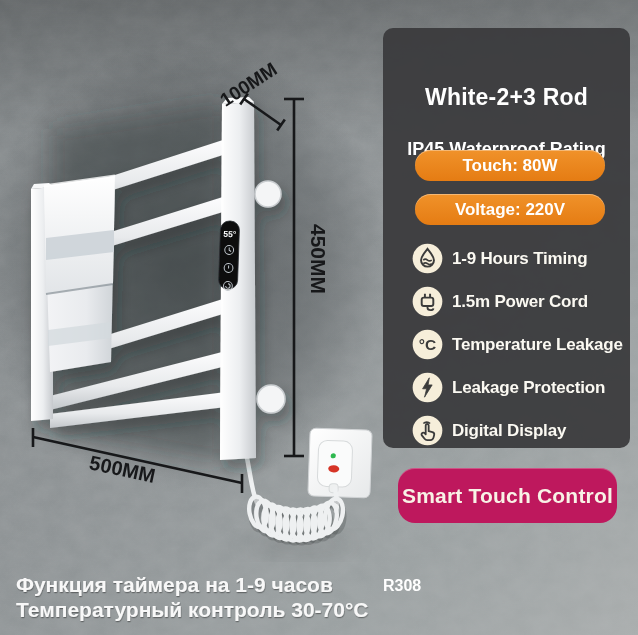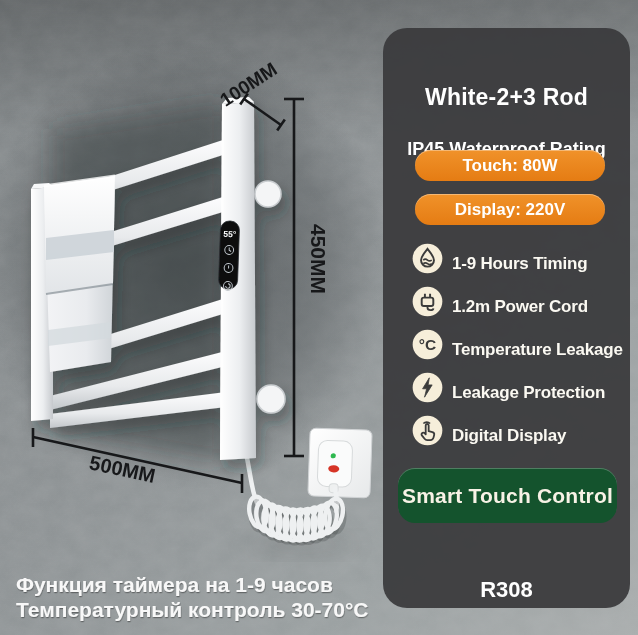--- a/index.html
+++ b/index.html
@@ -4,47 +4,47 @@
 <style>
   html,body{margin:0;padding:0;}
   body{
     width:638px;height:635px;position:relative;overflow:hidden;
     font-family:"Liberation Sans",sans-serif;background:#8d9193;
   }
   svg text{font-family:"Liberation Sans",sans-serif;font-weight:700;}
   #scene{position:absolute;left:0;top:0;}
   
   .panel{
-    position:absolute;left:383px;top:28px;width:247px;height:580px;
-    background:rgba(58,58,61,0.94);border-radius:24px;color:#fff;
+    position:absolute;left:383px;top:28px;width:247px;height:420px;
+    background:rgba(58,58,61,0.94);border-radius:10px;color:#fff;
   }
   .panel-title{position:absolute;top:56px;left:0;right:0;text-align:center;
     font-size:23px;font-weight:700;letter-spacing:.2px;}
   .panel-subtitle{position:absolute;top:99px;left:0;right:0;text-align:center;
     font-size:18px;font-weight:700;margin-top:12px;}
   .spec-btn{
     position:absolute;left:32px;width:190px;height:31px;border-radius:16px;
     background:linear-gradient(180deg,#f0922a,#e57c13);
     color:#fff;font-size:17px;font-weight:700;text-align:center;line-height:31px;
     box-shadow:inset 0 1px 0 rgba(255,255,255,.35);
   }
   .spec-power{top:122px;}
   .spec-voltage{top:166px;}
   .features{position:absolute;top:215px;left:29px;right:4px;margin:0;padding:0;list-style:none;}
-  .features li{display:flex;align-items:flex-end;height:31px;margin-bottom:12px;}
+  .features li{display:flex;align-items:center;height:31px;margin-bottom:12px;}
   .ficon{width:31px;height:31px;flex:0 0 31px;margin-right:9px;}
   .flabel{font-size:17px;font-weight:700;color:#fbf9f2;letter-spacing:-0.2px;white-space:nowrap;}
   .cta{
     position:absolute;top:440px;left:15px;width:219px;height:55px;border-radius:17px;
-    background:#14532d;color:#f8f2e6;font-size:21px;font-weight:700;
+    background:#be185d;color:#f8f2e6;font-size:21px;font-weight:700;
     text-align:center;line-height:55px;letter-spacing:.2px;
     box-shadow:inset 0 1px 0 rgba(255,255,255,.25);
   }
-  .model{position:absolute;top:549px;left:0;right:0;text-align:center;
-    font-size:22px;font-weight:700;color:#fff;}
+  .model{position:absolute;top:549px;left:0;right:0;
+    font-size:16px;font-weight:700;color:#fff;}
 </style>
 </head>
 <body>
 
 <svg id="scene" width="638" height="635" viewBox="0 0 638 635" aria-hidden="true">
   <defs>
     <linearGradient id="wallGrad" x1="0" y1="0" x2="1" y2="1">
       <stop offset="0" stop-color="#7e8385"></stop>
       <stop offset="0.45" stop-color="#8d9294"></stop>
       <stop offset="0.75" stop-color="#9aa0a1"></stop>
@@ -226,21 +226,21 @@
     <text x="16" y="592" font-size="21">Функция таймера на 1-9 часов</text>
     <text x="16" y="617" font-size="21">Температурный контроль 30-70°C</text>
   </g>
 </svg>
 
 <div class="panel">
   <div class="panel-title">White-2+3 Rod</div>
   <div class="panel-subtitle">IP45 Waterproof Rating</div>
 
   <div class="spec-btn spec-power">Touch: 80W</div>
-  <div class="spec-btn spec-voltage">Display: 220V</div>
+  <div class="spec-btn spec-voltage">Voltage: 220V</div>
 
   <ul class="features">
     <li>
       <span class="ficon">
         <svg viewBox="0 0 24 24" width="31" height="31">
           <circle cx="12" cy="12" r="11.5" fill="#f6eeda"></circle>
           <path d="M12 4.6 C9.4 8 7 10.4 7 13.3 a5 5 0 0 0 10 0 C17 10.4 14.6 8 12 4.6 Z" fill="none" stroke="#3b3b3b" stroke-width="1.5"></path>
           <path d="M8.7 13.2 q1.6 -1.3 3.3 0 q1.6 1.3 3.3 0" fill="none" stroke="#3b3b3b" stroke-width="1.3"></path>
           <path d="M8.7 16 q1.6 -1.3 3.3 0 q1.6 1.3 3.3 0" fill="none" stroke="#3b3b3b" stroke-width="1.3"></path>
         </svg>
@@ -250,21 +250,21 @@
     <li>
       <span class="ficon">
         <svg viewBox="0 0 24 24" width="31" height="31">
           <circle cx="12" cy="12" r="11.5" fill="#f6eeda"></circle>
           <rect x="7.5" y="9" width="9" height="6.5" rx="1.6" fill="none" stroke="#3b3b3b" stroke-width="1.5"></rect>
           <line x1="10" y1="6" x2="10" y2="9" stroke="#3b3b3b" stroke-width="1.5"></line>
           <line x1="14" y1="6" x2="14" y2="9" stroke="#3b3b3b" stroke-width="1.5"></line>
           <path d="M12 15.5 v1.4 q0 1.8 2.4 1.8 q2 0 2.2 -1.4" fill="none" stroke="#3b3b3b" stroke-width="1.4"></path>
         </svg>
       </span>
-      <span class="flabel">1.2m Power Cord</span>
+      <span class="flabel">1.5m Power Cord</span>
     </li>
     <li>
       <span class="ficon">
         <svg viewBox="0 0 24 24" width="31" height="31">
           <circle cx="12" cy="12" r="11.5" fill="#f6eeda"></circle>
           <text x="12" y="16.5" text-anchor="middle" font-size="12" font-weight="bold" font-family="Liberation Sans, sans-serif" fill="#3b3b3b">°C</text>
         </svg>
       </span>
       <span class="flabel">Temperature Leakage</span>
     </li>

